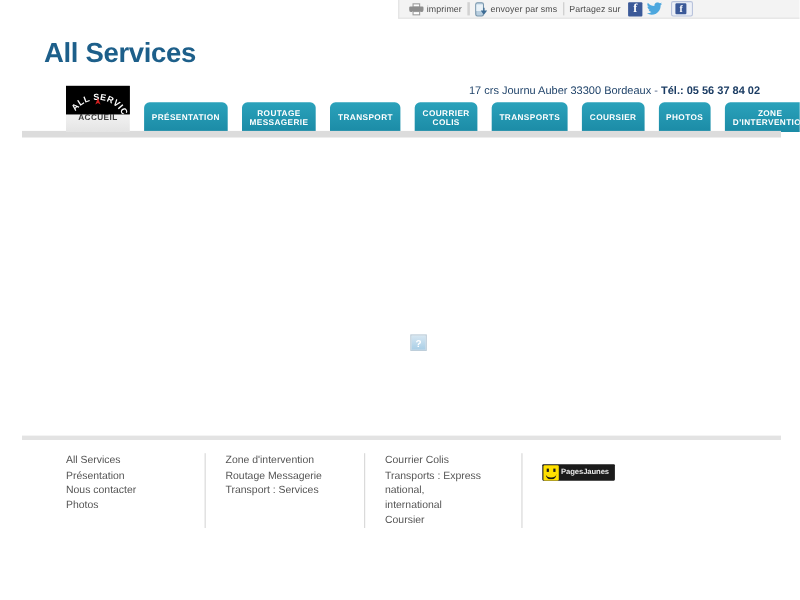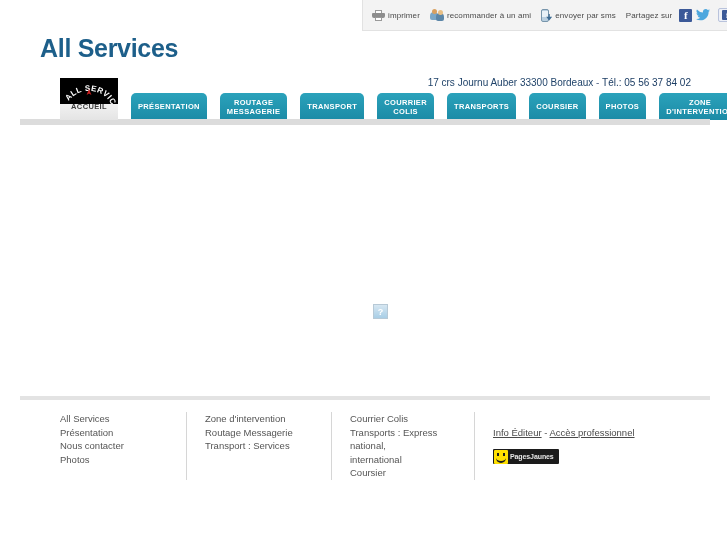--- a/index.html
+++ b/index.html
@@ -16,21 +16,21 @@
     overflow: hidden;
     position: relative;
   }
 
   
   .share-bar {
     position: absolute;
     top: 0;
     left: 362px;
     width: 365px;
-    height: 31px;
+    height: 17px;
     display: flex;
     align-items: center;
     background: #f3f3f3;
     border-bottom: 1px solid #e2e2e2;
     border-left: 1px solid #e2e2e2;
     box-sizing: border-box;
     padding: 0 4px;
   }
   .share-item {
     display: flex;
@@ -134,21 +134,21 @@
 
   
   .address {
     position: absolute;
     right: 36px;
     top: 77px;
     font-size: 10px;
     color: #22456b;
     white-space: nowrap;
   }
-  .address .tel { font-weight: normal; color: #1b3c63; margin-top: 12px; }
+  .address .tel { font-weight: bold; color: #1b3c63; margin-top: 12px; }
   .address .dash { color: #55688a; }
 
   
   .nav {
     position: absolute;
     left: 60px;
     top: 93px;
     display: flex;
     align-items: flex-end;
     gap: 13px;
@@ -290,29 +290,20 @@
     <span class="ico-printer">
       <span class="paper"></span>
         <span class="body"></span>
         <span class="out"></span>
     </span>
     <span class="lbl">imprimer</span>
   </div>
 
   <div class="share-sep"></div>
 
-  <div class="share-item">
-    <span class="ico-friend">
-      <span class="p1"></span>
-        <span class="h1"></span>
-        <span class="p2"></span>
-        <span class="h2"></span>
-    </span>
-    <span class="lbl">recommander à un ami</span>
-  </div>
 
   <div class="share-sep"></div>
 
   <div class="share-item">
     <span class="ico-sms">
       <span class="ph"></span>
         <span class="scr"></span>
         <span class="arr"></span>
     </span>
     <span class="lbl">envoyer par sms</span>
@@ -422,23 +413,20 @@
   </div>
 
   <div class="fcol fcol-3">
     <div>Courrier Colis</div>
     <div>Transports : Express national,
 international</div>
     <div>Coursier</div>
   </div>
 
   <div class="fcol fcol-4">
-    <div class="links">
-      <a href="#">Info Éditeur</a><span> - </span><a href="#">Accès professionnel</a>
-    </div>
     <div class="pj-logo">
       <span class="smiley">
         <span class="eye l"></span><span class="eye r"></span><span class="mouth"></span>
       </span>
       <span class="pjtext">PagesJaunes</span>
     </div>
   </div>
 
 </div>
 

